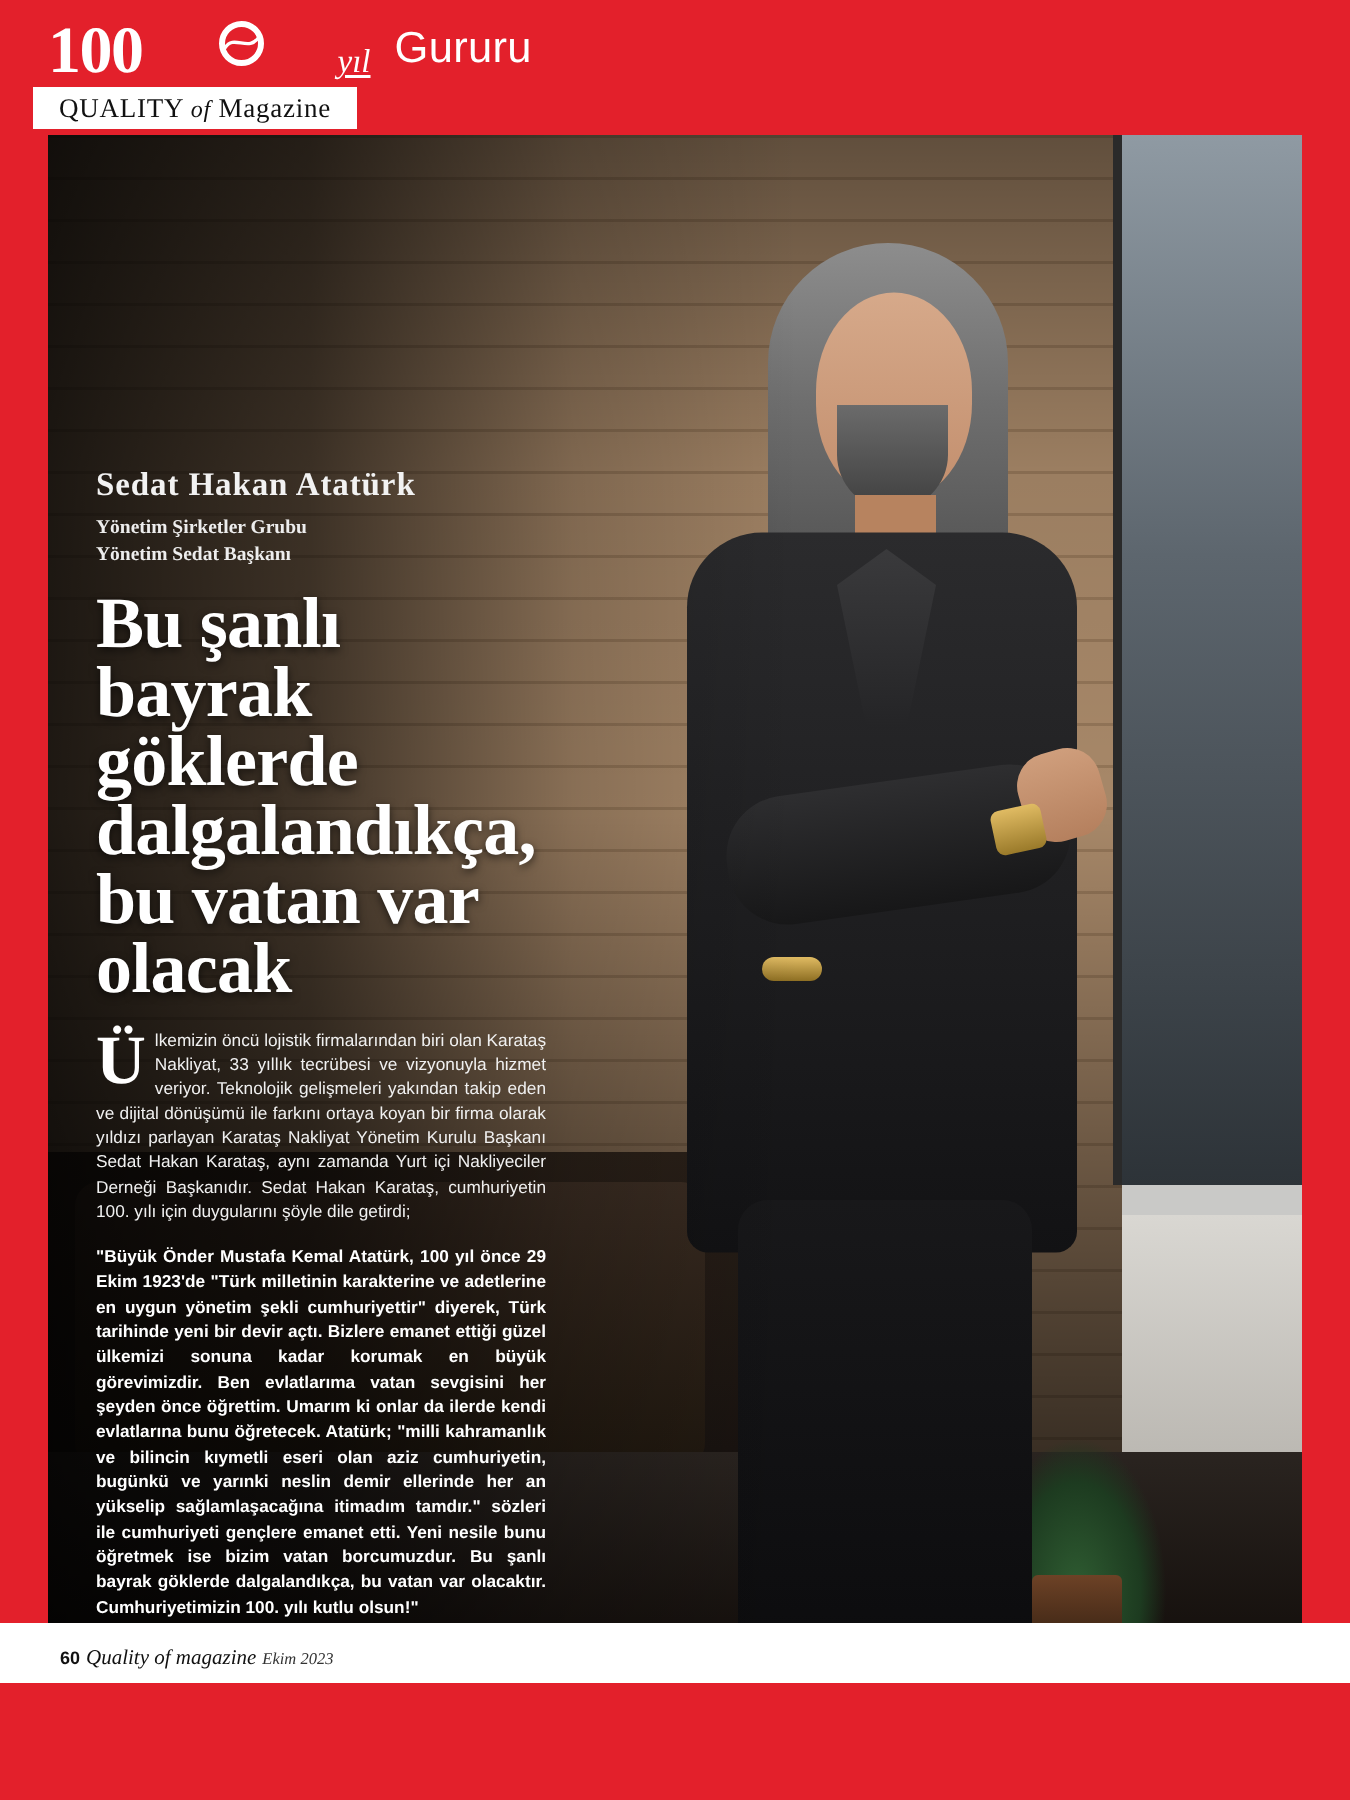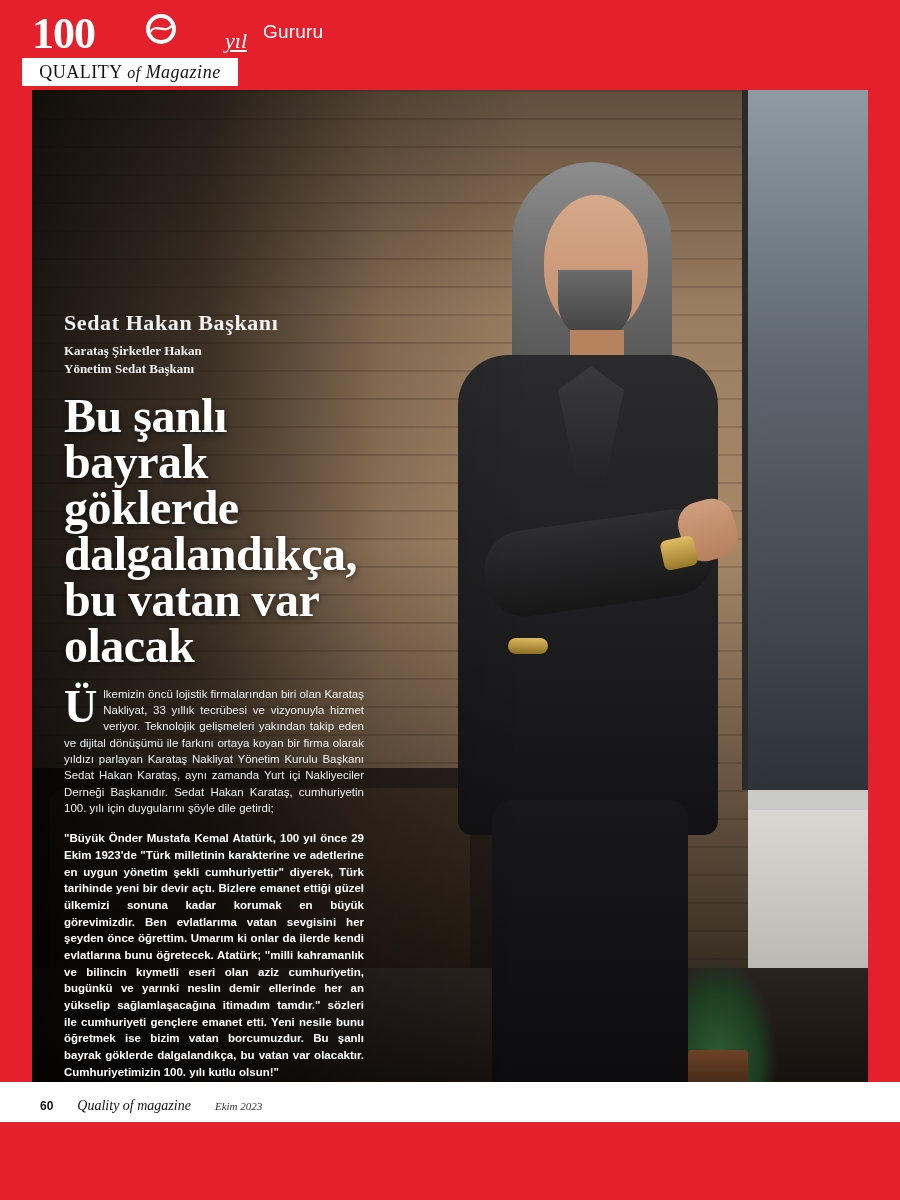--- a/index.html
+++ b/index.html
@@ -88,21 +88,21 @@
     font-family: "Liberation Serif", serif;
     font-style: italic;
     font-size: 22px;
     color: #ffffff;
     margin-left: -2px;
     line-height: 1;
     text-decoration: underline;
   }
   .gururu {
     font-family: "Liberation Sans", sans-serif;
-    font-size: 19px;
+    font-size: 29px;
     color: #ffffff;
     margin-left: 6px;
     letter-spacing: 0.2px;
   }
   
   .quality-badge {
     position: absolute;
     left: 22px; top: 58px;
     width: 216px; height: 28px;
     background: #ffffff;
@@ -115,21 +115,20 @@
     font-family: "Liberation Serif", serif;
     font-size: 18px;
     color: #111111;
     letter-spacing: 0.5px;
   }
   .quality-badge .q-text .of {
     font-style: italic;
     font-size: 16px;
   }
   .quality-badge .q-text .mag {
-    font-style: italic;
   }
   
   .photo {
     position: absolute;
     left: 32px; top: 90px;
     width: 836px; height: 1008px;
     overflow: hidden;
     background: #3a3a3a;
   }
   .wall {
@@ -348,21 +347,21 @@
     color: #ffffff;
     margin: 0;
     text-align: justify;
   }
   
   .footer {
     position: absolute;
     left: 40px; bottom: 86px;
     display: flex;
     align-items: baseline;
-    gap: 24px;
+    gap: 4px;
     color: #111111;
   }
   .folio {
     font-size: 12px;
     font-weight: bold;
     color: #111111;
   }
   .footer-title {
     font-family: "Liberation Serif", serif;
     font-style: italic;
@@ -435,23 +434,23 @@
 
   <div class="quality-badge">
     <span class="q-text">
       <span>QUALITY</span>
       <span class="of">of</span>
       <span class="mag">Magazine</span>
     </span>
   </div>
 
   <div class="overlay">
-    <p class="kicker-name">Sedat Hakan Başkanı</p>
+    <p class="kicker-name">Sedat Hakan Atatürk</p>
     <p class="kicker-role">
-      <span>Karataş Şirketler Hakan</span><br>
+      <span>Yönetim Şirketler Grubu</span><br>
       <span>Yönetim Sedat Başkanı</span>
     </p>
     <h1 class="headline">Bu şanlı bayrak göklerde dalgalandıkça, bu vatan var olacak</h1>
     <p class="lede">
       <span class="dropcap">Ü</span><span>lkemizin öncü lojistik firmalarından biri olan Karataş Nakliyat, 33 yıllık tecrübesi ve vizyonuyla hizmet veriyor. Teknolojik gelişmeleri yakından takip eden ve dijital dönüşümü ile farkını ortaya koyan bir firma olarak yıldızı parlayan Karataş Nakliyat Yönetim Kurulu Başkanı Sedat Hakan Karataş, aynı zamanda Yurt içi Nakliyeciler Derneği Başkanıdır. Sedat Hakan Karataş, cumhuriyetin 100. yılı için duygularını şöyle dile getirdi;</span>
     </p>
     <p class="quote">"Büyük Önder Mustafa Kemal Atatürk, 100 yıl önce 29 Ekim 1923'de "Türk milletinin karakterine ve adetlerine en uygun yönetim şekli cumhuriyettir" diyerek, Türk tarihinde yeni bir devir açtı. Bizlere emanet ettiği güzel ülkemizi sonuna kadar korumak en büyük görevimizdir. Ben evlatlarıma vatan sevgisini her şeyden önce öğrettim. Umarım ki onlar da ilerde kendi evlatlarına bunu öğretecek. Atatürk; "milli kahramanlık ve bilincin kıymetli eseri olan aziz cumhuriyetin, bugünkü ve yarınki neslin demir ellerinde her an yükselip sağlamlaşacağına itimadım tamdır." sözleri ile cumhuriyeti gençlere emanet etti. Yeni nesile bunu öğretmek ise bizim vatan borcumuzdur. Bu şanlı bayrak göklerde dalgalandıkça, bu vatan var olacaktır. Cumhuriyetimizin 100. yılı kutlu olsun!"</p>
   </div>
 
   <div class="footer">

